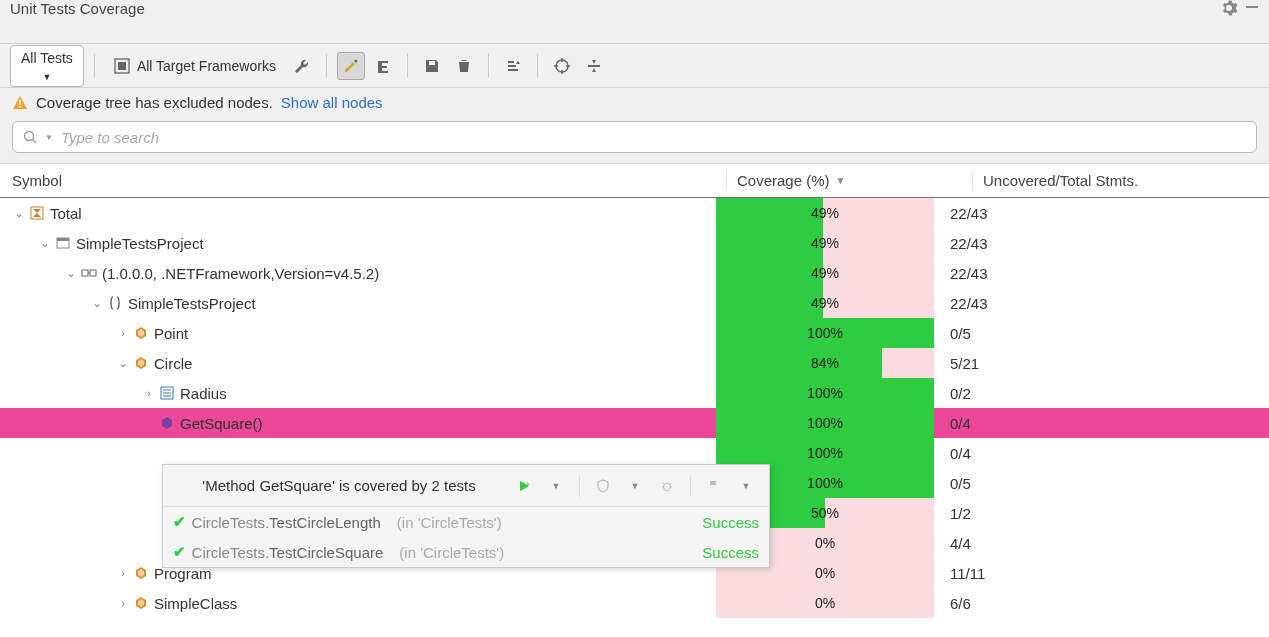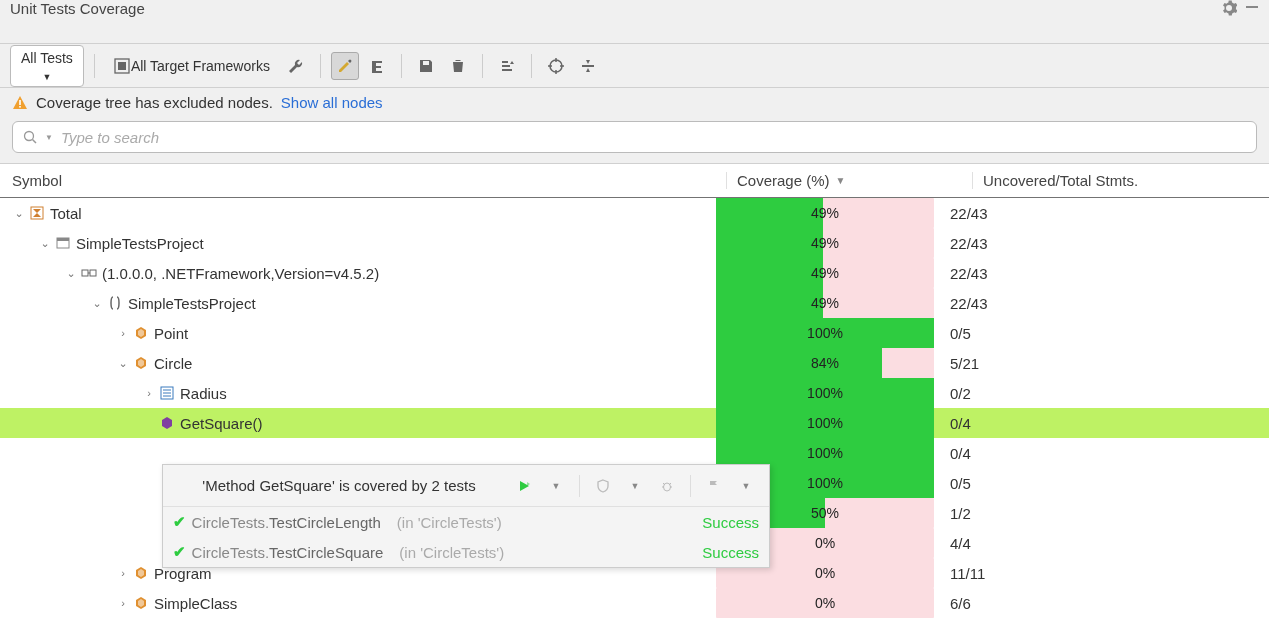--- a/index.html
+++ b/index.html
@@ -40,20 +40,21 @@
     align-items: center;
     gap: 6px;
     cursor: pointer;
     font-size: 14px;
     flex-direction: column;
   }
   .dropdown-btn .tri { font-size: 9px; }
   .target-fw {
     display: inline-flex;
     align-items: center;
+    gap: 6px;
     padding: 0 8px;
   }
   .tbicon {
     width: 28px;
     height: 28px;
     display: inline-flex;
     align-items: center;
     justify-content: center;
     color: #555;
     font-size: 16px;
@@ -113,21 +114,21 @@
   .col-symbol { flex: 0 0 710px; padding-left: 12px; }
   .col-coverage { flex: 0 0 230px; border-left: 1px solid #e0e0e0; padding-left: 10px; display:flex; align-items:center; gap:6px;}
   .col-uncov { flex: 1; border-left: 1px solid #e0e0e0; padding-left: 10px; }
   .tree { position: relative; }
   .row {
     display: flex;
     height: 30px;
     align-items: center;
     font-size: 15px;
   }
-  .row.selected { background: #bef264; }
+  .row.selected { background: #ec4899; }
   .cell-symbol { flex: 0 0 710px; display: flex; align-items: center; overflow: hidden; white-space: nowrap; }
   .cell-coverage { flex: 0 0 230px; padding: 0 6px; position: relative; }
   .cell-uncov { flex: 1; padding-left: 10px; color: #333; }
   .indent { display:inline-block; }
   .expander {
     width: 18px;
     text-align: center;
     color: #777;
     cursor: pointer;
     font-size: 11px;

